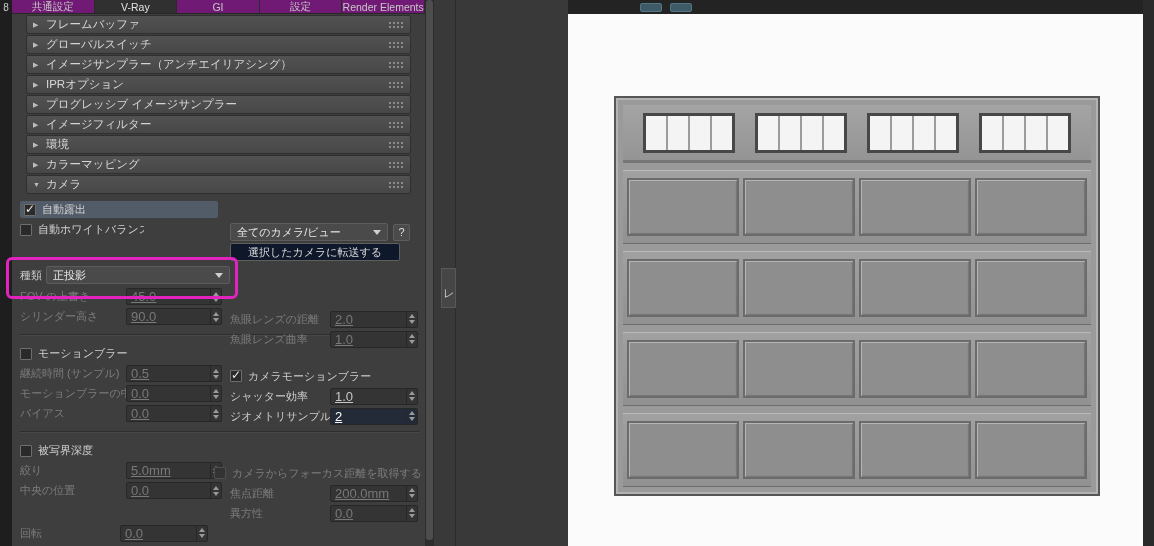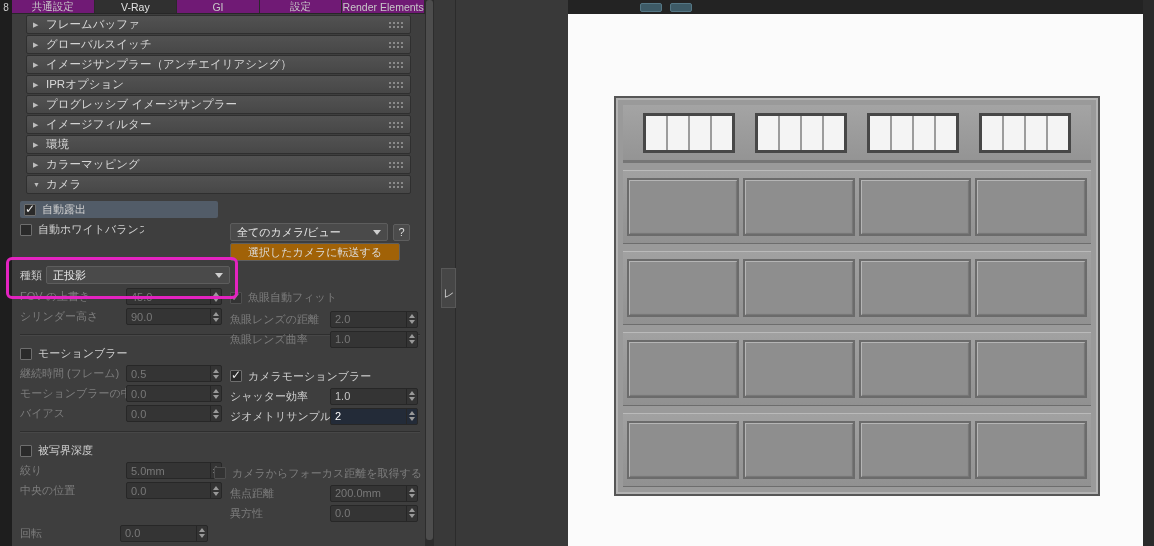--- a/index.html
+++ b/index.html
@@ -58,39 +58,39 @@
     border-radius:1px;margin-right:6px;flex:none;}
   .cb.checked::after{content:"✓";position:absolute;left:0px;top:-3px;font-size:12px;color:#ededed;}
 
   .selwrap{display:flex;align-items:center;background:#525c68;border-radius:2px;height:17px;
     width:198px;padding:0 4px;}
 
   .spin{display:flex;align-items:stretch;height:17px;background:var(--field-bg);
     border:1px solid var(--field-border);border-radius:2px;overflow:hidden;flex:none;}
   .lcol .spin{width:96px;}
   .rcol .spin{width:88px;}
-  .spin .val{flex:1;display:flex;align-items:center;padding:0 4px;color:#c6c6c6;font-size:11px;}
+  .spin .val{flex:1;display:flex;align-items:center;padding:0 4px;color:#c6c6c6;font-size:13px;text-decoration:underline;}
   .dim .spin .val{color:#787878;}
   .spin.emph{background:#232b38;}
   .spin.emph .val{color:#ffffff;}
   .arrows{width:11px;border-left:1px solid #262626;display:flex;flex-direction:column;
     align-items:center;justify-content:center;gap:2px;flex:none;}
   .arrows::before{content:"";border-left:3px solid transparent;border-right:3px solid transparent;
     border-bottom:4px solid #999;}
   .arrows::after{content:"";border-left:3px solid transparent;border-right:3px solid transparent;
     border-top:4px solid #999;}
 
   .dd{display:flex;align-items:center;height:18px;background:#4a4a4a;border:1px solid #5d5d5d;
     border-radius:2px;padding:0 6px;color:#e8e8e8;flex:none;overflow:hidden;}
   .dda{margin-left:auto;padding-left:6px;display:flex;align-items:center;}
   .dda::after{content:"";border-left:4px solid transparent;border-right:4px solid transparent;
     border-top:5px solid #cfcfcf;}
   .helpbtn{width:17px;height:17px;margin-left:5px;background:#4b4b4b;border:1px solid #5e5e5e;
     border-radius:2px;color:#ddd;display:flex;align-items:center;justify-content:center;font-size:11px;flex:none;}
-  .btn{height:18px;width:170px;background:#a16207;border:1px solid #5f5f5f;border-radius:2px;
+  .btn{height:18px;width:170px;background:#0f172a;border:1px solid #5f5f5f;border-radius:2px;
     color:#ddd;font-size:11px;font-family:inherit;}
 
   #annotation{position:absolute;left:-6px;top:257px;width:232px;height:42px;
     border:3px solid var(--magenta);border-radius:6px;pointer-events:none;z-index:30;}
 
   
   #gapzone{position:absolute;left:425px;top:0;width:143px;height:546px;background:#393939;}
   #panel-scrollbar{position:absolute;left:0;top:0;width:9px;height:546px;background:#2d2d2d;}
   #panel-scroll-thumb{position:absolute;left:1px;top:0;width:7px;height:540px;background:#4d4d4d;border-radius:3px;}
   #vline{position:absolute;left:30px;top:0;width:1px;height:546px;background:#2b2b2b;}
@@ -213,24 +213,20 @@
       <div class="gap"></div>
 
       <div class="row tall">
         <div class="lcol">
           <span class="lbl" style="width:36px">種類</span>
           <span class="dd" style="width:184px">
             <span>正投影</span>
             <span class="dda"></span>
           </span>
         </div>
-        <div class="rcol dim">
-          <span class="cb checked"></span>
-          <span class="lbl" style="width:auto">魚眼自動フィット</span>
-        </div>
       </div>
 
       <div class="row">
         <div class="lcol dim">
           <span class="lbl">FOV の上書き</span>
           <span class="spin">
             <span class="val">45.0</span>
             <span class="arrows"></span>
           </span>
         </div>
@@ -268,21 +264,21 @@
           <span class="lbl">モーションブラー</span>
         </div>
         <div class="rcol">
           <span class="cb checked"></span>
           <span class="lbl" style="width:auto">カメラモーションブラー</span>
         </div>
       </div>
 
       <div class="row">
         <div class="lcol dim">
-          <span class="lbl">継続時間 (フレーム)</span>
+          <span class="lbl">継続時間 (サンプル)</span>
           <span class="spin">
             <span class="val">0.5</span>
             <span class="arrows"></span>
           </span>
         </div>
         <div class="rcol">
           <span class="lbl">シャッター効率</span>
           <span class="spin">
             <span class="val">1.0</span>
             <span class="arrows"></span>

